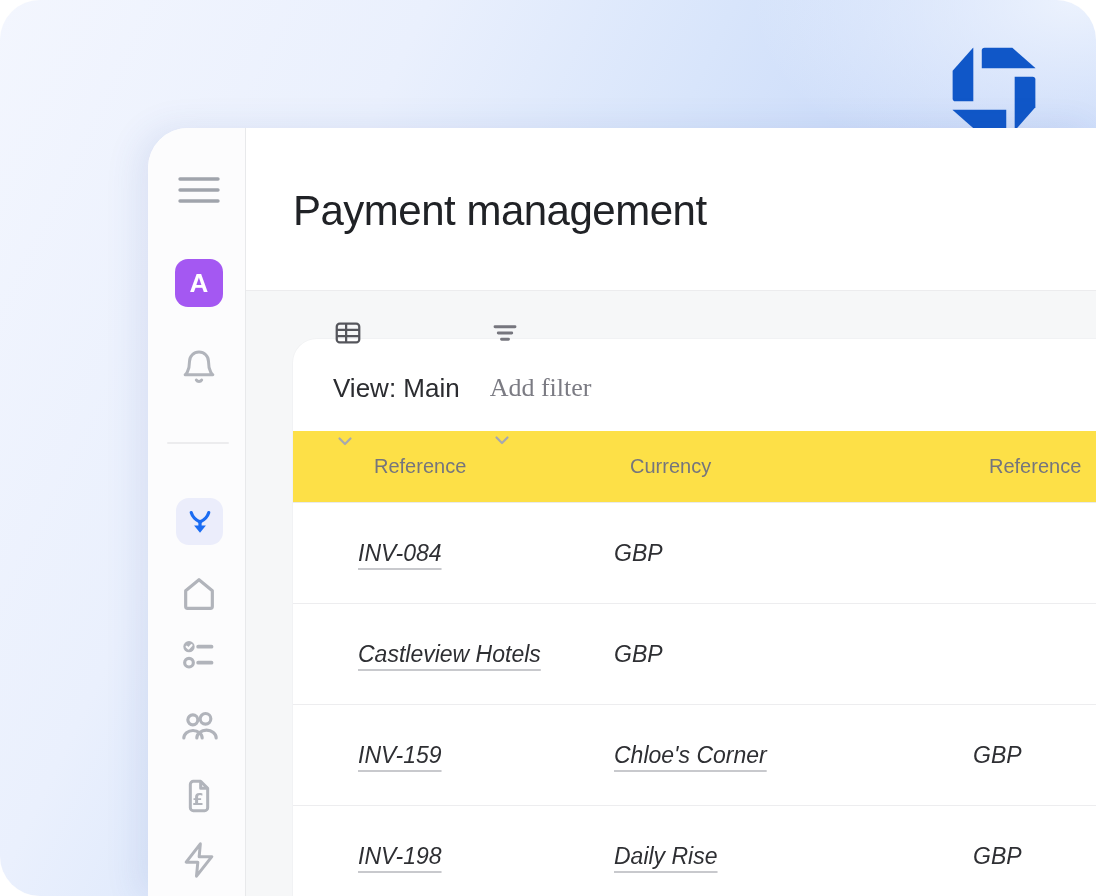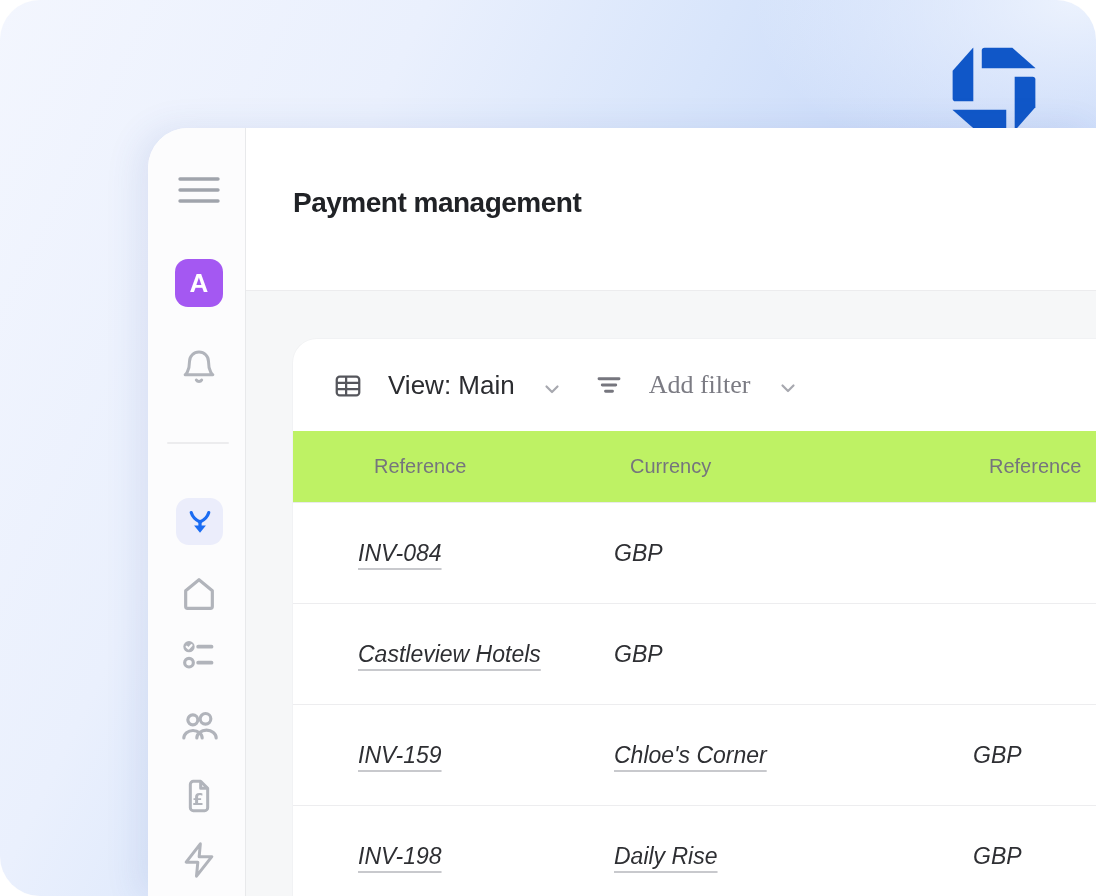--- a/index.html
+++ b/index.html
@@ -31,33 +31,33 @@
   .hamburger svg { width:42px; height:30px; }
   .avatar-tile { left:27px; top:131px; width:48px; height:48px; border-radius:13px; background:#a458f2; display:flex; align-items:center; justify-content:center; position:absolute; cursor:pointer; }
   .avatar-tile span { color:#fff; font-size:26px; font-weight:700; }
   .bell { top:215px; }
   .sb-divider { position:absolute; left:19px; top:314px; width:62px; height:2px; background:#ececee; border-radius:1px; }
   .active-tile { position:absolute; left:28px; top:370px; width:47px; height:47px; border-radius:13px; background:#ebedfb; display:flex; align-items:center; justify-content:center; cursor:pointer; }
   .home { top:444px; } .tasks { top:505px; } .users { top:576px; } .doc { top:646px; } .zap { top:710px; }
   .sb-ic { width:40px; height:40px; }
 
   
-  .page-title { position:absolute; left:145px; top:59px; font-size:28px; font-weight:700; color:#202226; letter-spacing:-0.5px; }
+  .page-title { position:absolute; left:145px; top:59px; font-size:42px; font-weight:400; color:#202226; letter-spacing:-0.5px; }
   .content-bg { position:absolute; left:98px; top:162px; right:0; bottom:0; background:#f6f7f8; border-top:1px solid #ececee; }
 
   .table-card { position:absolute; left:47px; top:48px; right:0; bottom:0; background:#fff; border-top-left-radius:24px; box-shadow:0 0 0 1px rgba(20,20,40,0.02); }
 
   .toolbar { height:92px; display:flex; align-items:center; padding-left:40px; }
-  .tb-group { display:flex; align-items:flex-end; gap:25px; cursor:pointer; }
+  .tb-group { display:flex; align-items:flex-start; gap:25px; cursor:pointer;flex-direction:column; }
   .tb-view-label { font-size:26px; color:#2b2c30; }
   .tb-filter-label { font-size:26px; color:#7b7b83;font-family:Liberation Serif, serif; }
   .tb-gap { width:30px; }
   .ic-24 { width:30px; height:30px; } .ic-chev { width:24px; height:24px; }
 
-  .thead { height:72px; background:#bef264; border-bottom:1px solid #e9eaec; display:grid; grid-template-columns:256px 359px 1fr; padding-left:65px; align-items:center; }
+  .thead { height:72px; background:#fde047; border-bottom:1px solid #e9eaec; display:grid; grid-template-columns:256px 359px 1fr; padding-left:65px; align-items:center; }
   .th { font-size:20px; color:#75757d; padding-left:16px; white-space:nowrap; }
 
   .trow { height:101px; display:grid; grid-template-columns:256px 359px 1fr; padding-left:65px; align-items:center; border-bottom:1px solid #ededef;font-style:italic; }
   .td { font-size:23px; color:#2e2f33; white-space:nowrap; }
   a.cell-link { color:#2e2f33; text-decoration:underline; text-decoration-color:#c8c9cd; text-decoration-thickness:2px; text-underline-offset:7px; cursor:pointer; }
 </style>
 </head>
 <body>
 
 <div class="stage">

